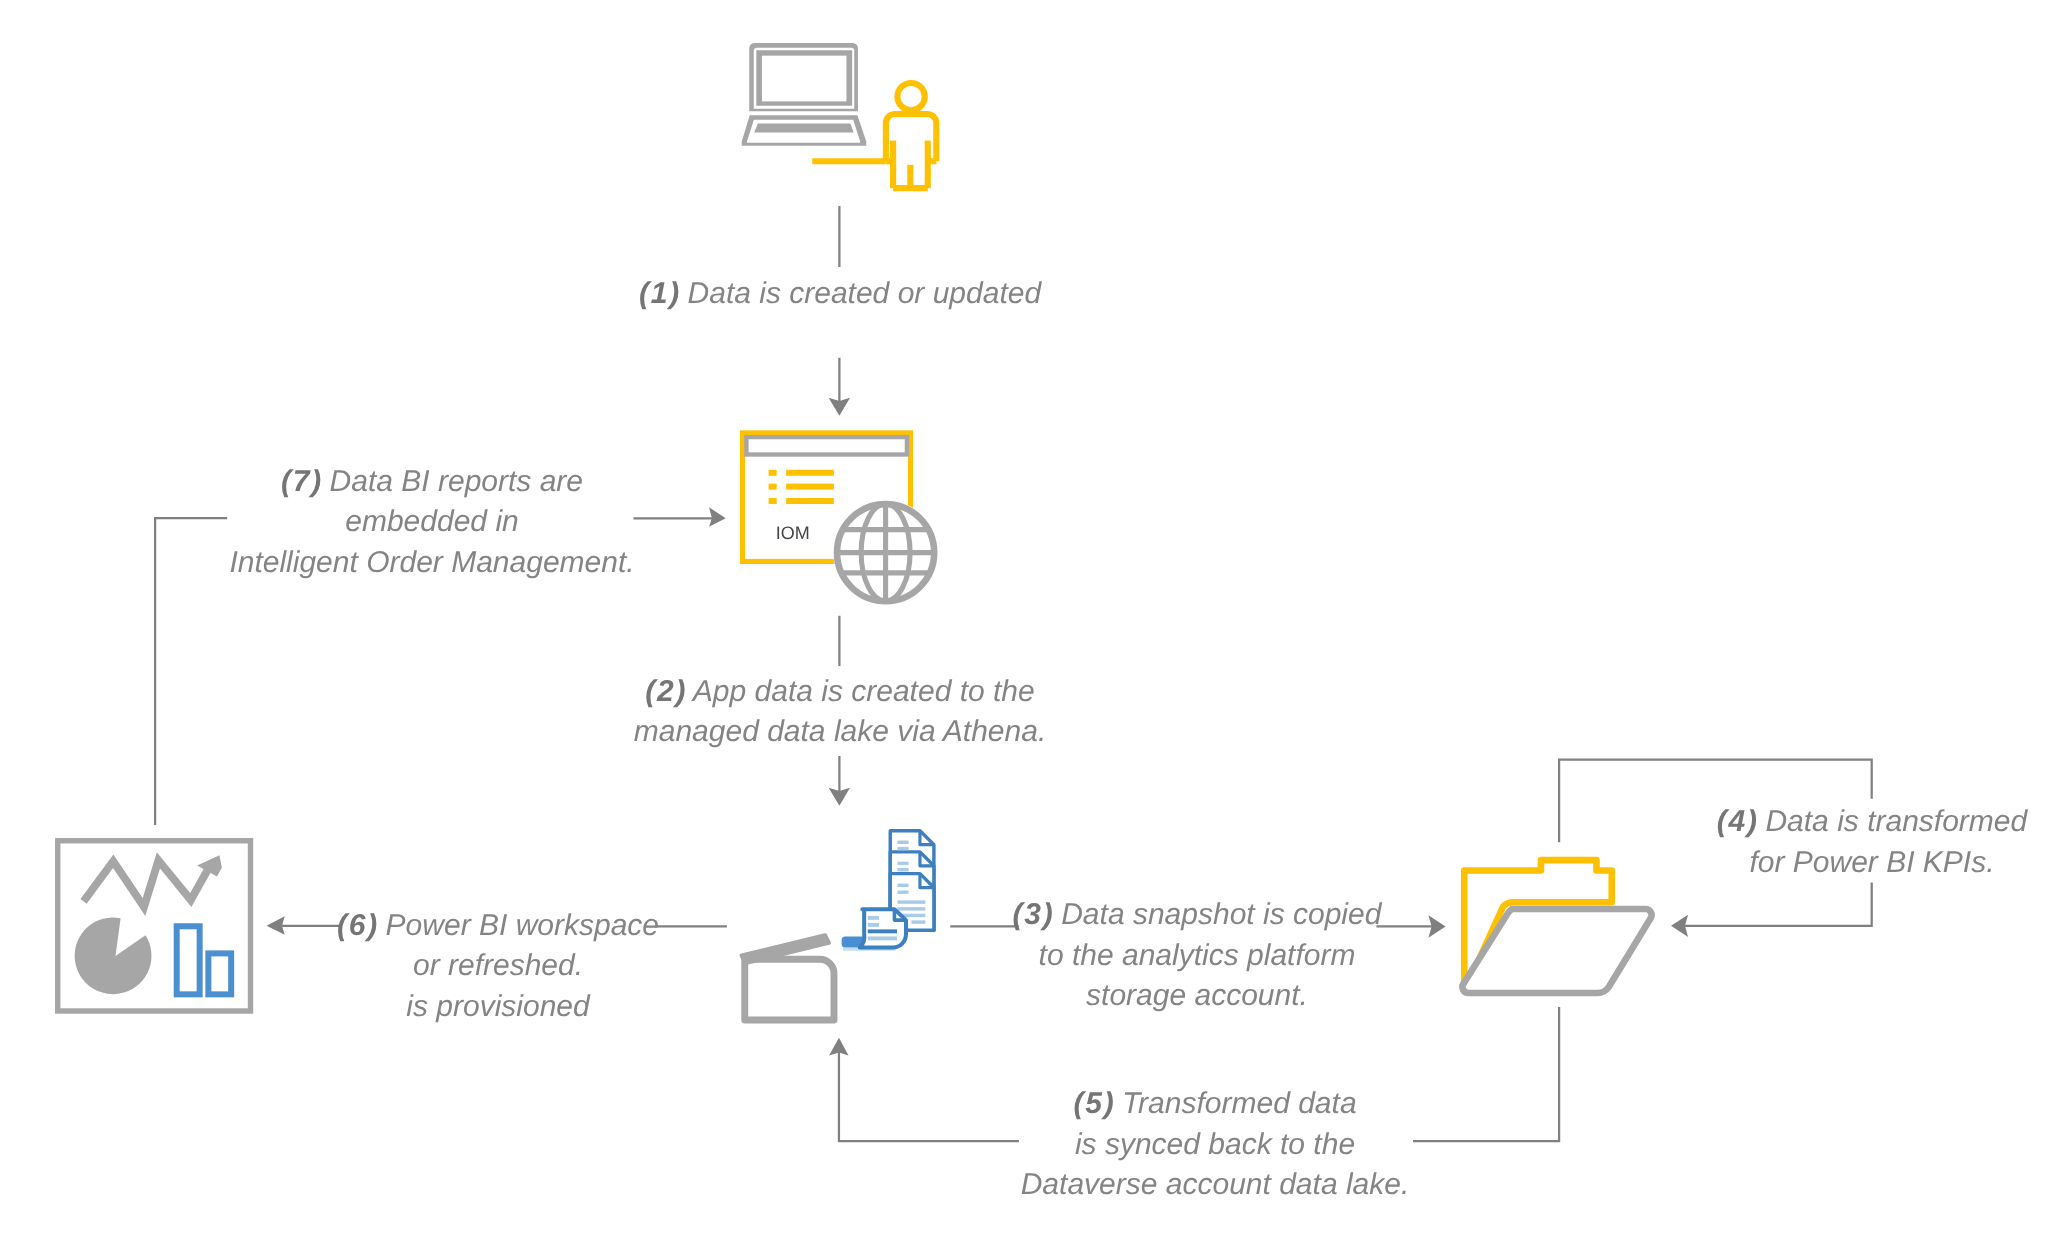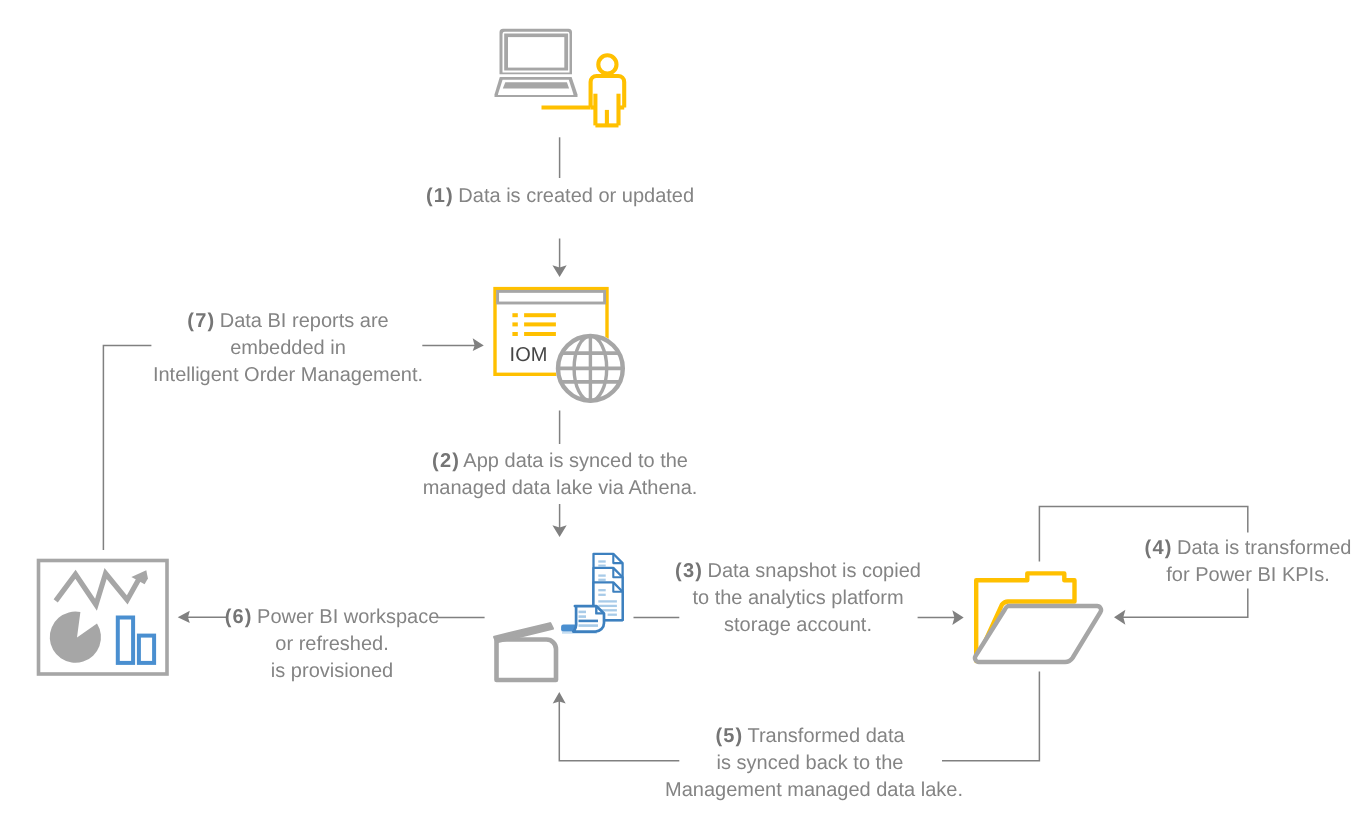--- a/index.html
+++ b/index.html
@@ -4,21 +4,21 @@
 <title>Diagram</title>
 <style>
   html,body{margin:0;padding:0;background:#ffffff;}
   body{width:1372px;height:826px;position:relative;overflow:hidden;
        font-family:"Liberation Sans", sans-serif;
        -webkit-font-smoothing:antialiased;text-rendering:geometricPrecision;}
   .stage{position:absolute;left:0;top:0;width:1372px;height:826px;}
   svg.layer{position:absolute;left:0;top:0;width:1372px;height:826px;overflow:visible;}
   .cap{position:absolute;transform:translateZ(0);color:#848484;font-size:20px;line-height:27px;text-align:center;white-space:nowrap;}
   .cap .n{color:#757575;font-weight:bold;letter-spacing:1.2px;margin-right:-1.2px;}
-  .cap div{white-space:nowrap;}
+  .cap div{white-space:nowrap;font-style:italic;}
 </style>
 </head>
 <body>
 
 <div class="stage">
 
   <svg class="layer" viewBox="0 0 1372 826">
     <g stroke="#808080" stroke-width="1.5" fill="none" shape-rendering="geometricPrecision">
       <path d="M559.6 137.3 V 178"></path>
       <path d="M559.6 238.5 V 270"></path>
@@ -142,47 +142,47 @@
     <path d="M77 637.4 L80.4 612.1 A25.6 25.6 0 1 0 97 623.5 z" fill="#a6a6a6"></path>
     <rect x="117.8" y="617.5" width="15.3" height="45.4" fill="#ffffff" stroke="#4a8fd0" stroke-width="4"></rect>
     <rect x="138.9" y="635.6" width="15.2" height="27.3" fill="#ffffff" stroke="#4a8fd0" stroke-width="4"></rect>
   </svg>
 
   <div class="cap" style="left:410px;top:183px;width:300px;">
     <div><span class="n">(1)</span> <span>Data is created or updated</span></div>
   </div>
 
   <div class="cap" style="left:410px;top:448px;width:300px;">
-    <div><span class="n">(2)</span> <span>App data is synced to the</span></div>
+    <div><span class="n">(2)</span> <span>App data is created to the</span></div>
     <div><span>managed data lake via Athena.</span></div>
   </div>
 
-  <div class="cap" style="left:663px;top:558px;width:270px;">
+  <div class="cap" style="left:663px;top:597px;width:270px;">
     <div><span class="n">(3)</span> <span>Data snapshot is copied</span></div>
     <div><span>to the analytics platform</span></div>
     <div><span>storage account.</span></div>
   </div>
 
   <div class="cap" style="left:1127px;top:535px;width:242px;">
     <div><span class="n">(4)</span> <span>Data is transformed</span></div>
     <div><span>for Power BI KPIs.</span></div>
   </div>
 
   <div class="cap" style="left:665px;top:723px;width:290px;">
     <div><span class="n">(5)</span> <span>Transformed data</span></div>
     <div><span>is synced back to the</span></div>
-    <div><span>Management managed data lake.</span></div>
+    <div><span>Dataverse account data lake.</span></div>
   </div>
 
   <div class="cap" style="left:206px;top:604px;width:252px;">
     <div><span class="n">(6)</span> <span>Power BI workspace</span></div>
     <div><span>or refreshed.</span></div>
     <div><span>is provisioned</span></div>
   </div>
 
   <div class="cap" style="left:143px;top:308px;width:290px;">
     <div><span class="n">(7)</span> <span>Data BI reports are</span></div>
     <div><span>embedded in</span></div>
     <div><span>Intelligent Order Management.</span></div>
   </div>
 
-  <div style="position:absolute;transform:translateZ(0);left:499px;top:347px;width:59px;text-align:center;color:#464646;font-size:20px;line-height:16px;">IOM</div>
+  <div style="position:absolute;transform:translateZ(0);left:499px;top:347px;width:59px;text-align:center;color:#464646;font-size:12px;line-height:16px;">IOM</div>
 </div>
 
 </body></html>

